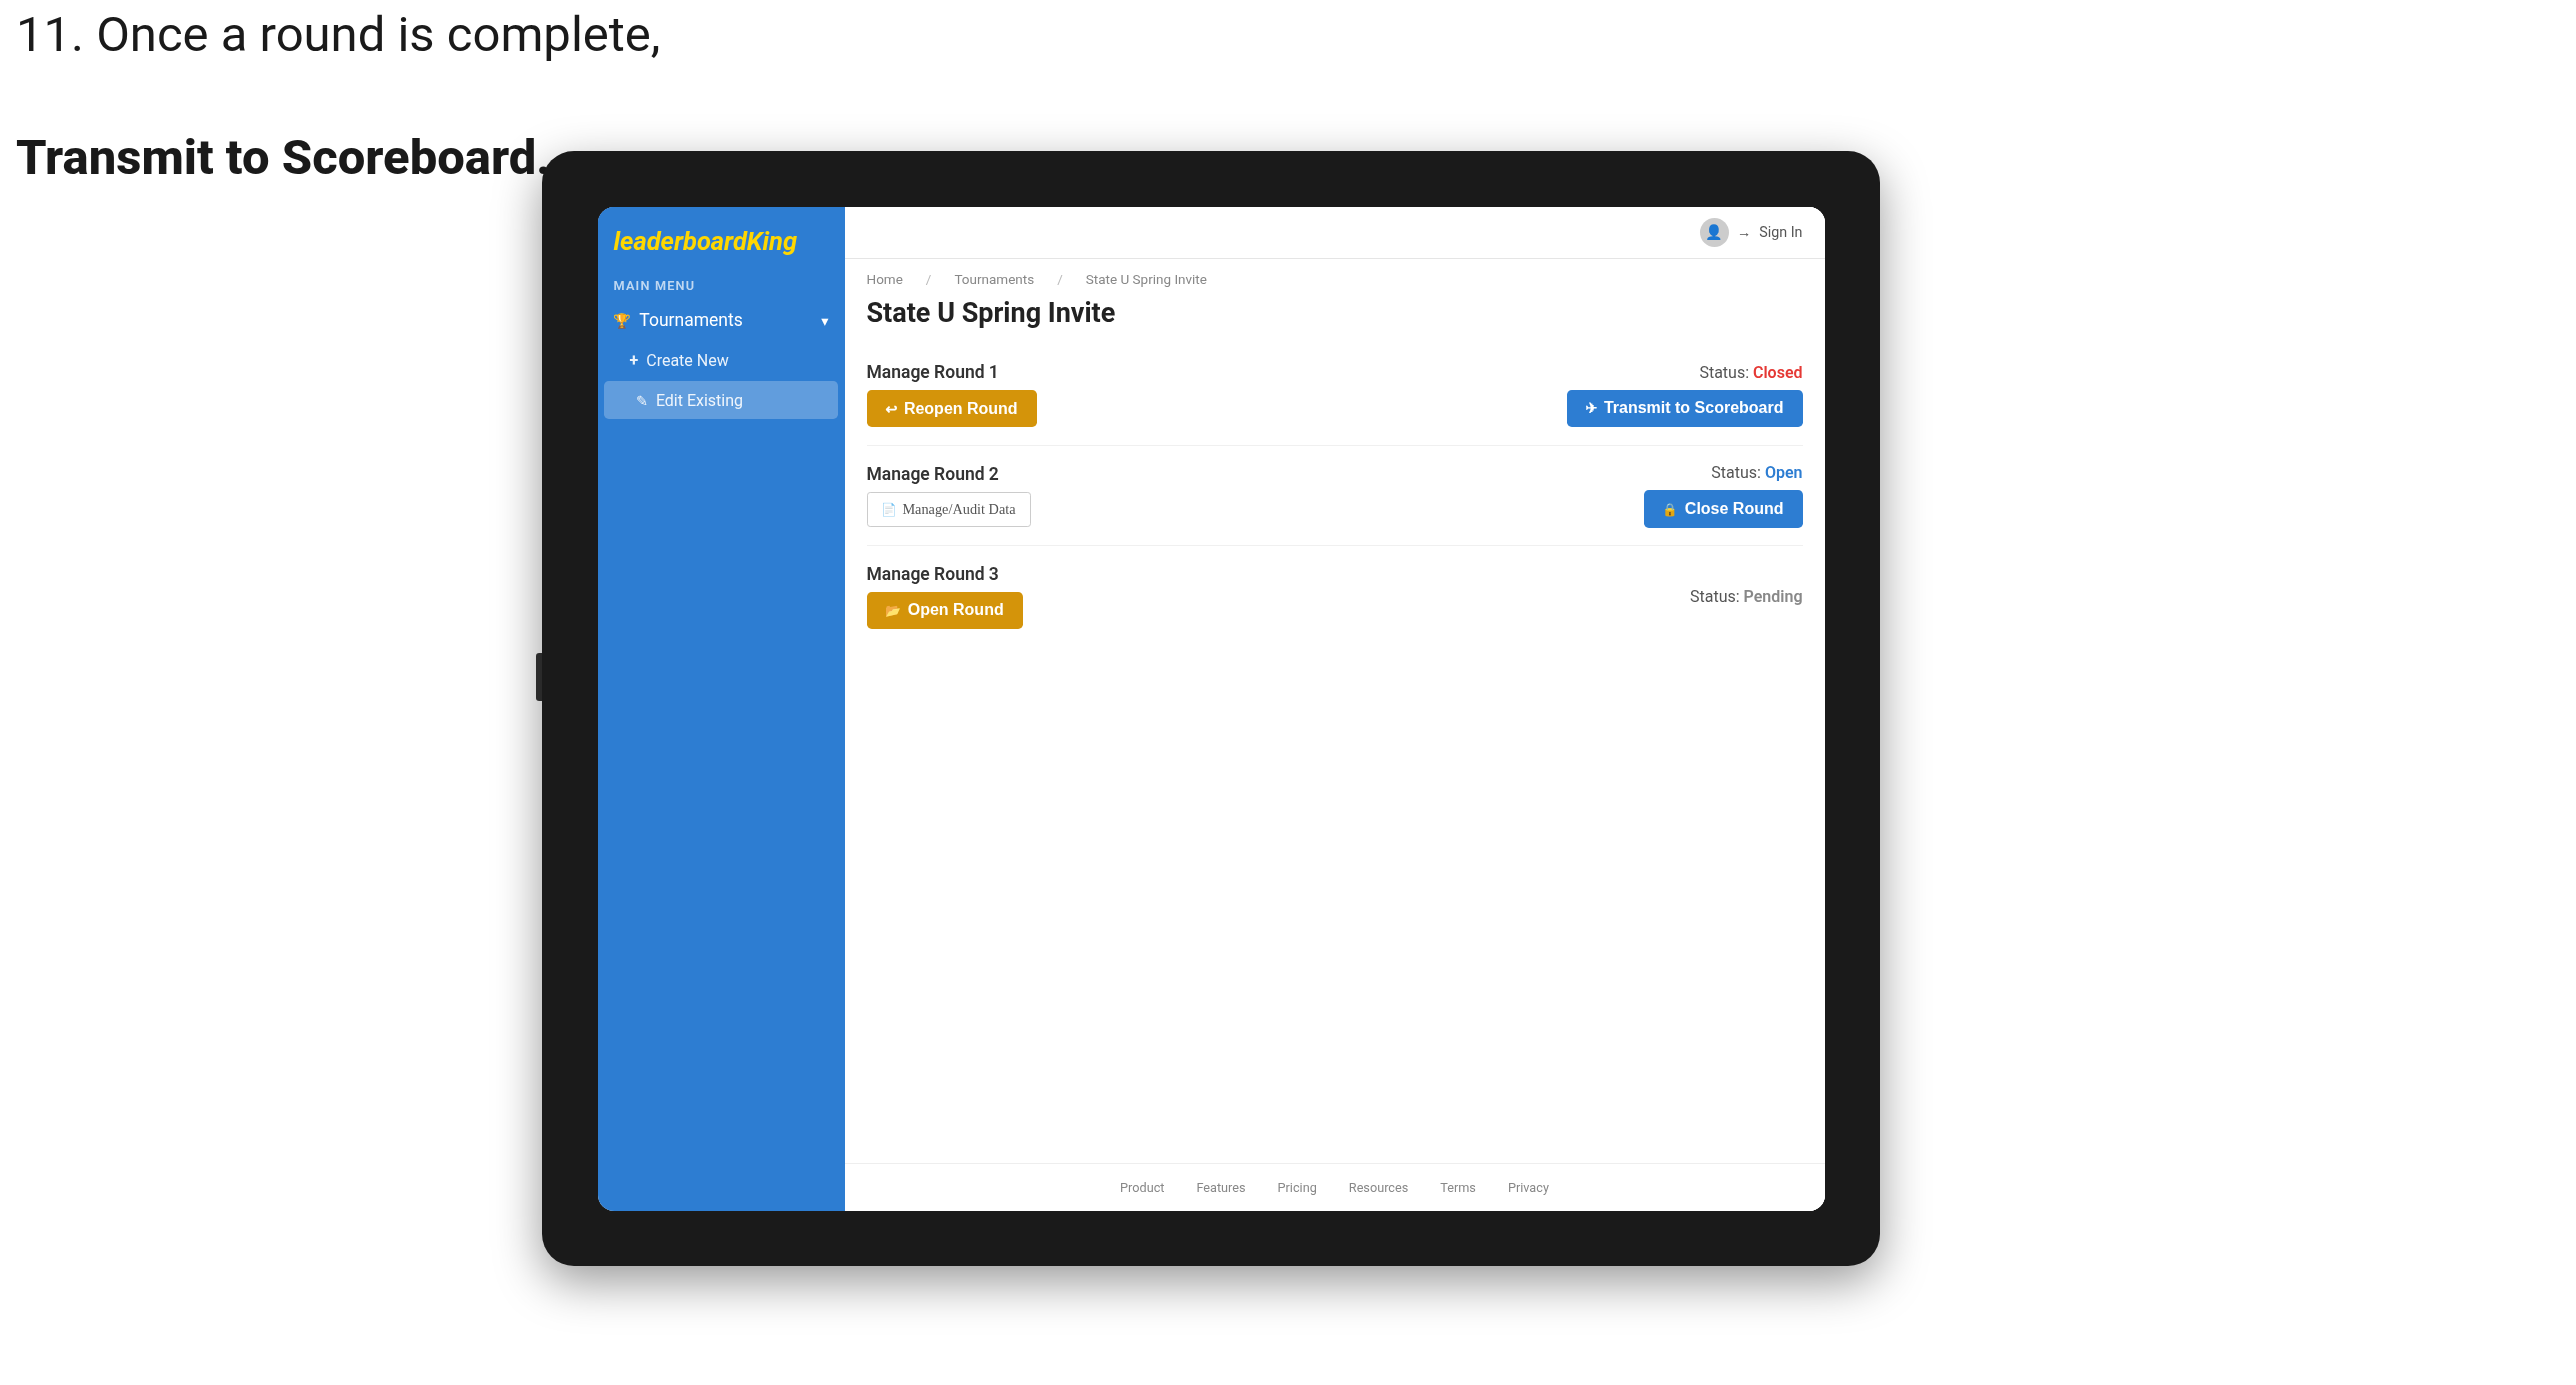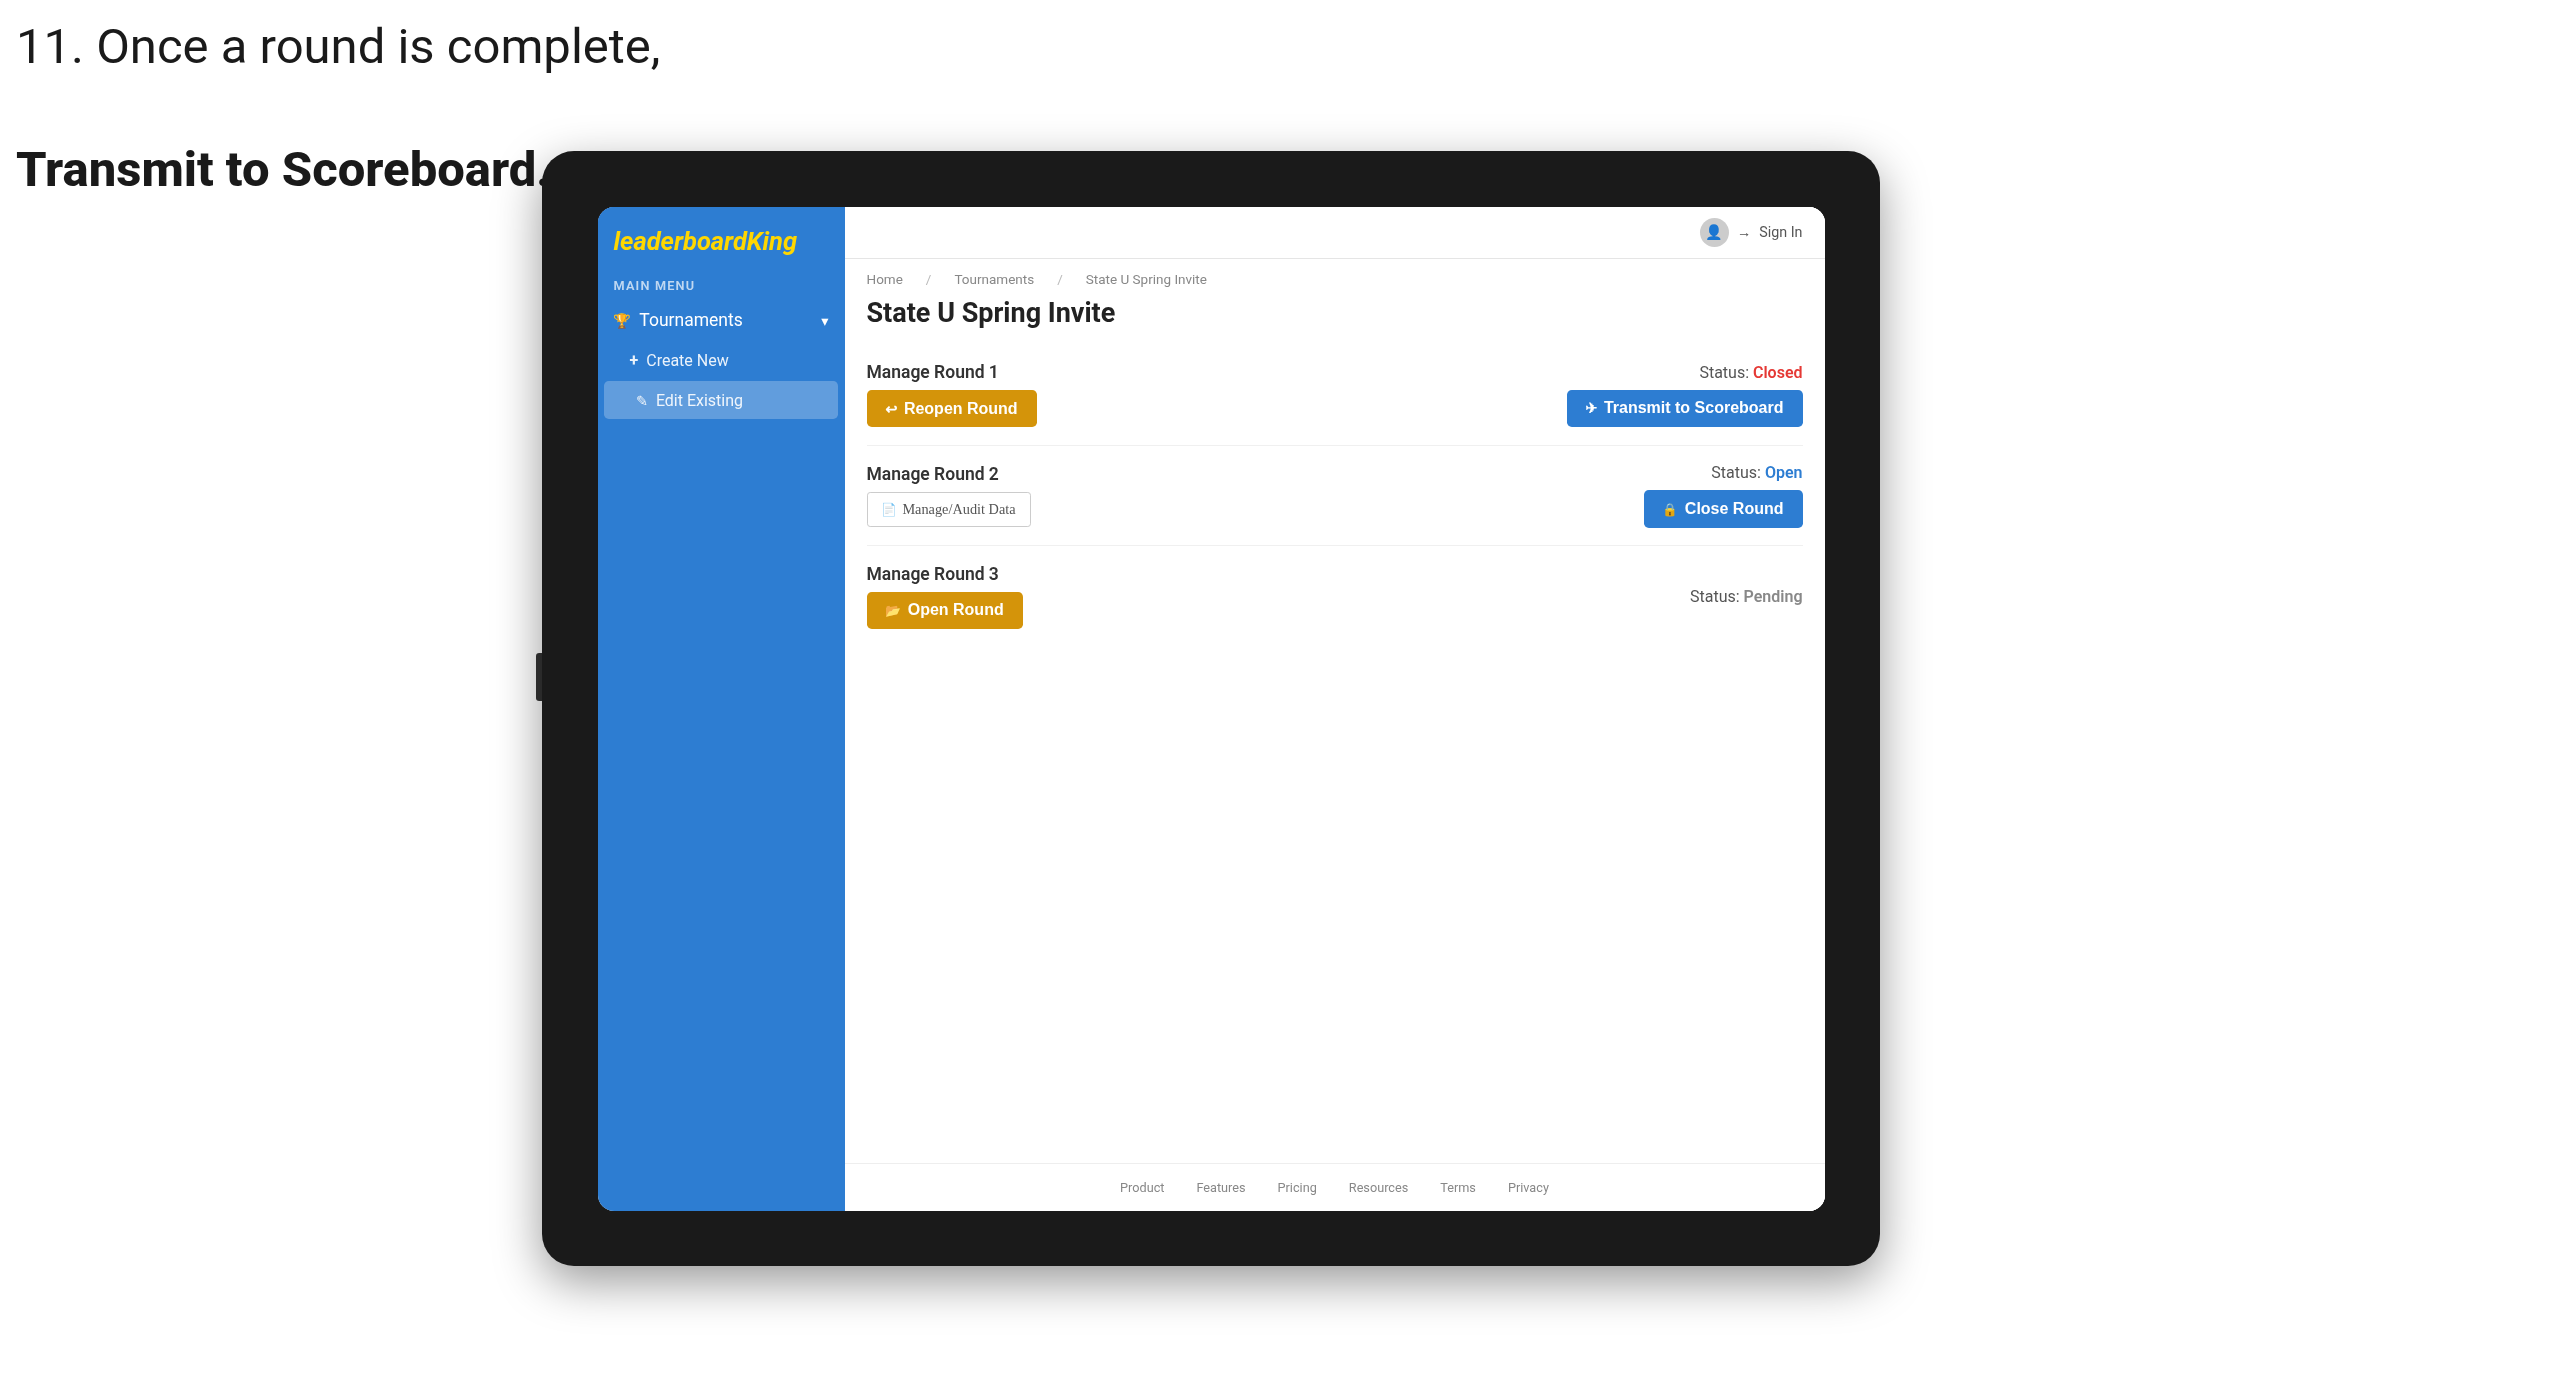--- a/index.html
+++ b/index.html
@@ -8,21 +8,21 @@
       font-family: -apple-system, BlinkMacSystemFont, 'Segoe UI', Roboto, sans-serif;
       width: 2576px;
       height: 1386px;
       position: relative;
       overflow: hidden;
     }
 
     
     .instruction-text {
       position: absolute;
-      top: 16px;
+      top: 4px;
       left: 16px;
       font-size: 49px;
       line-height: 1.25;
       color: #1a1a1a;
       max-width: 717px;
     }
     .instruction-text strong {
       font-weight: 800;
     }
 

